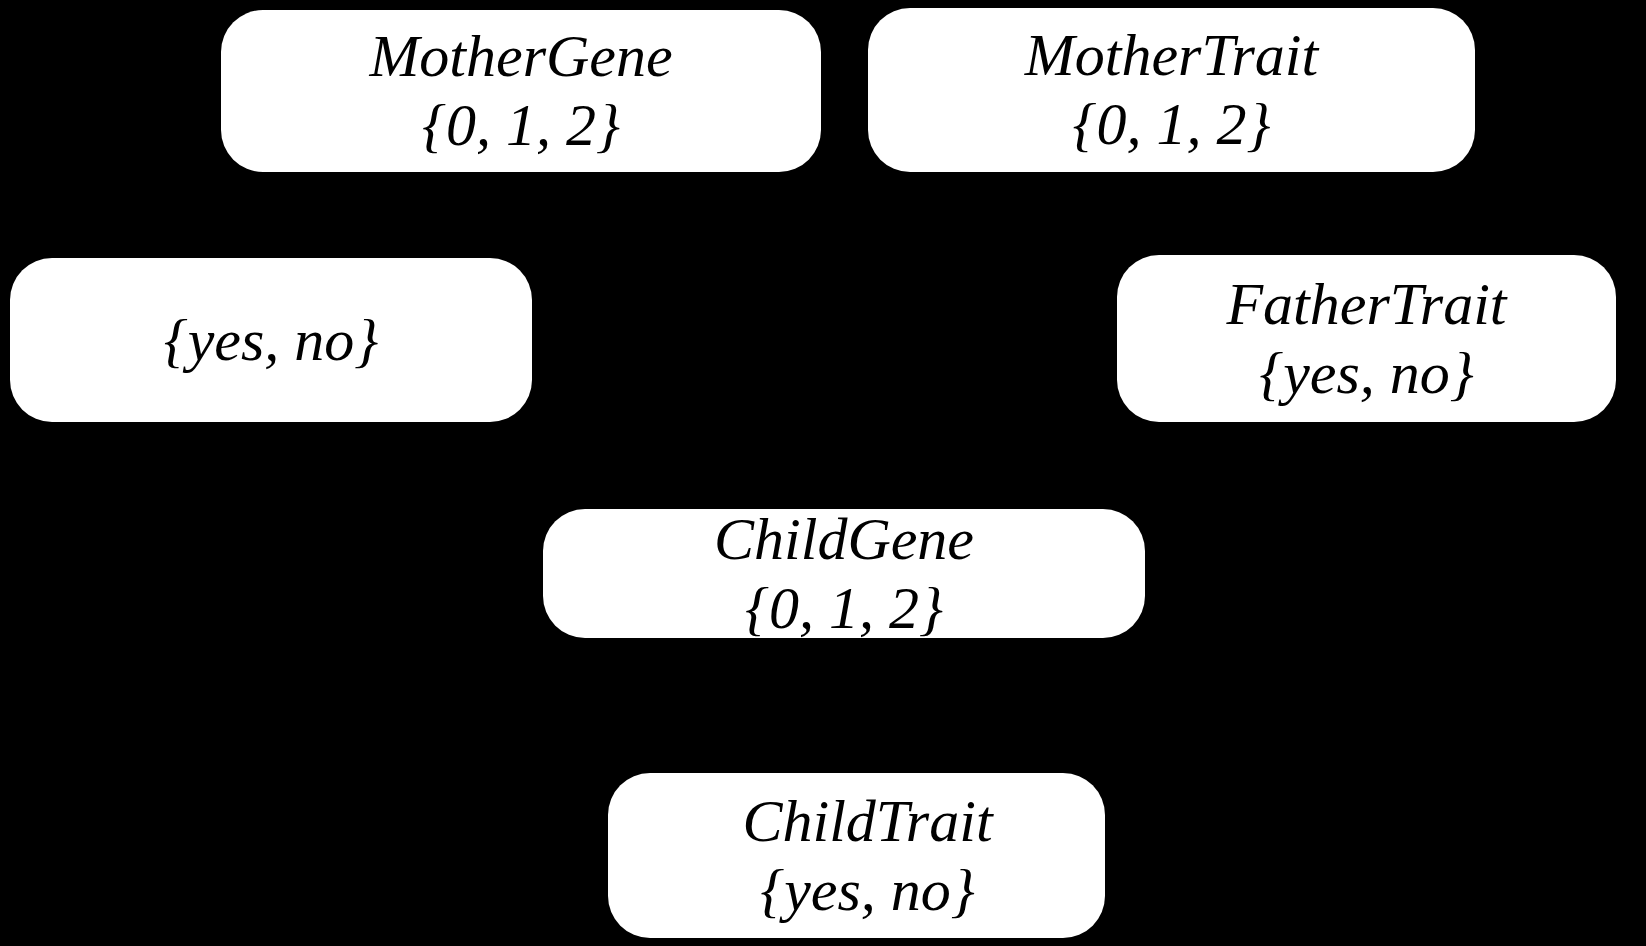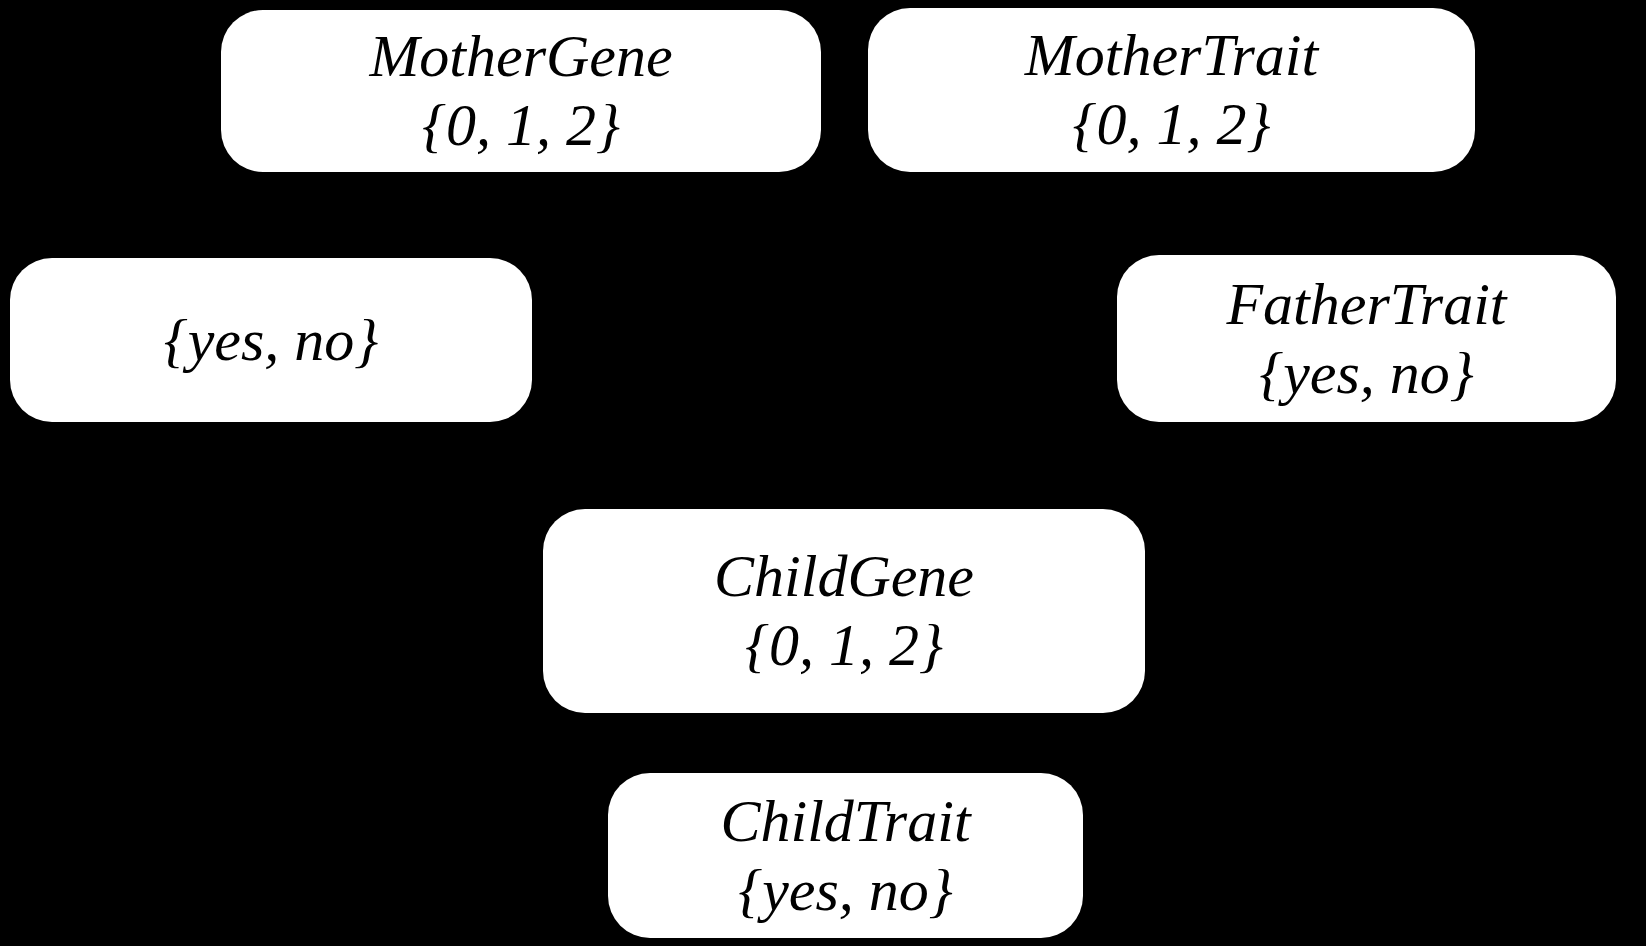--- a/index.html
+++ b/index.html
@@ -31,22 +31,22 @@
     white-space: nowrap;
   }
   .node-label, .node-domain {
     display: block;
   }
   
   .pos-mother-gene  { left: 221px;  top: 10px;  width: 600px; height: 162px; }
   .pos-father-gene  { left: 868px;  top: 8px;   width: 607px; height: 164px; }
   .pos-mother-trait { left: 10px;   top: 258px; width: 522px; height: 164px; }
   .pos-father-trait { left: 1117px; top: 255px; width: 499px; height: 167px; }
-  .pos-child-gene   { left: 543px;  top: 509px; width: 602px; height: 204px; }
-  .pos-child-trait  { left: 608px;  top: 773px; width: 475px; height: 165px; }
+  .pos-child-gene   { left: 543px;  top: 509px; width: 602px; height: 129px; }
+  .pos-child-trait  { left: 608px;  top: 773px; width: 475px; height: 165px; padding-left: 22px; }
 </style>
 </head>
 <body>
 
 <div class="stage">
 
   <div class="node pos-mother-gene">
     <span class="node-label">MotherGene</span>
     <span class="node-domain">{0, 1, 2}</span>
   </div>

